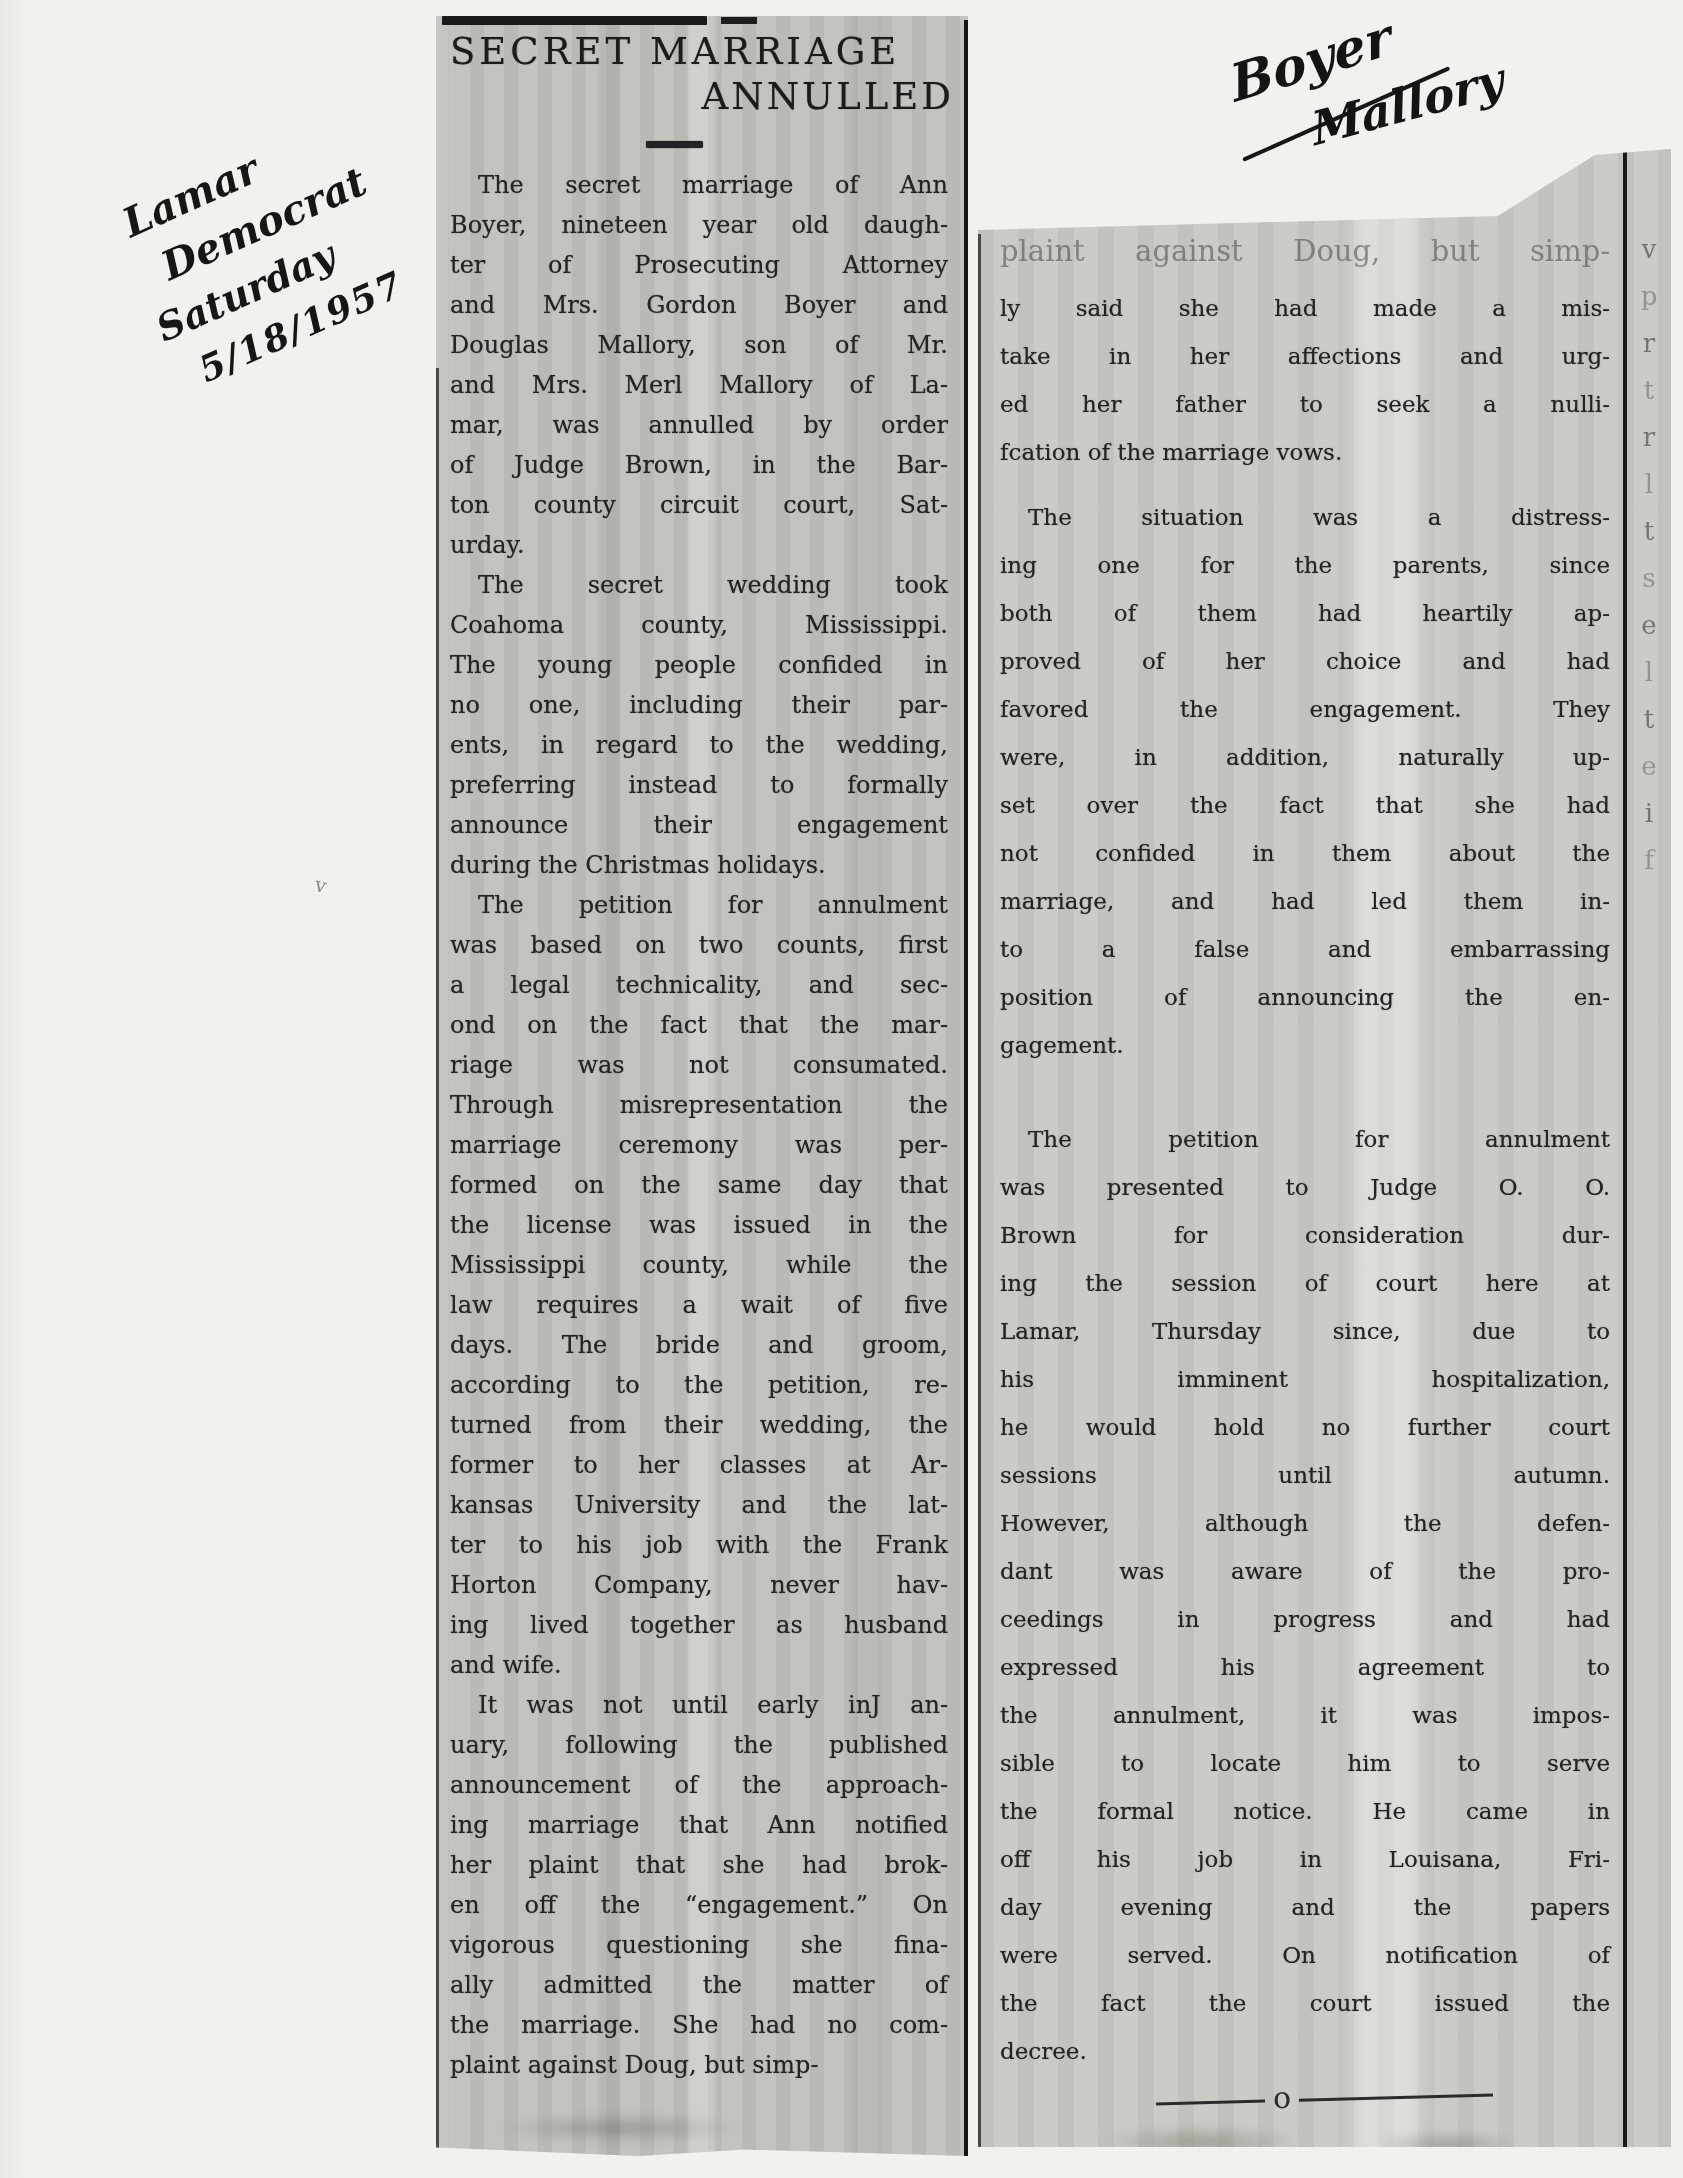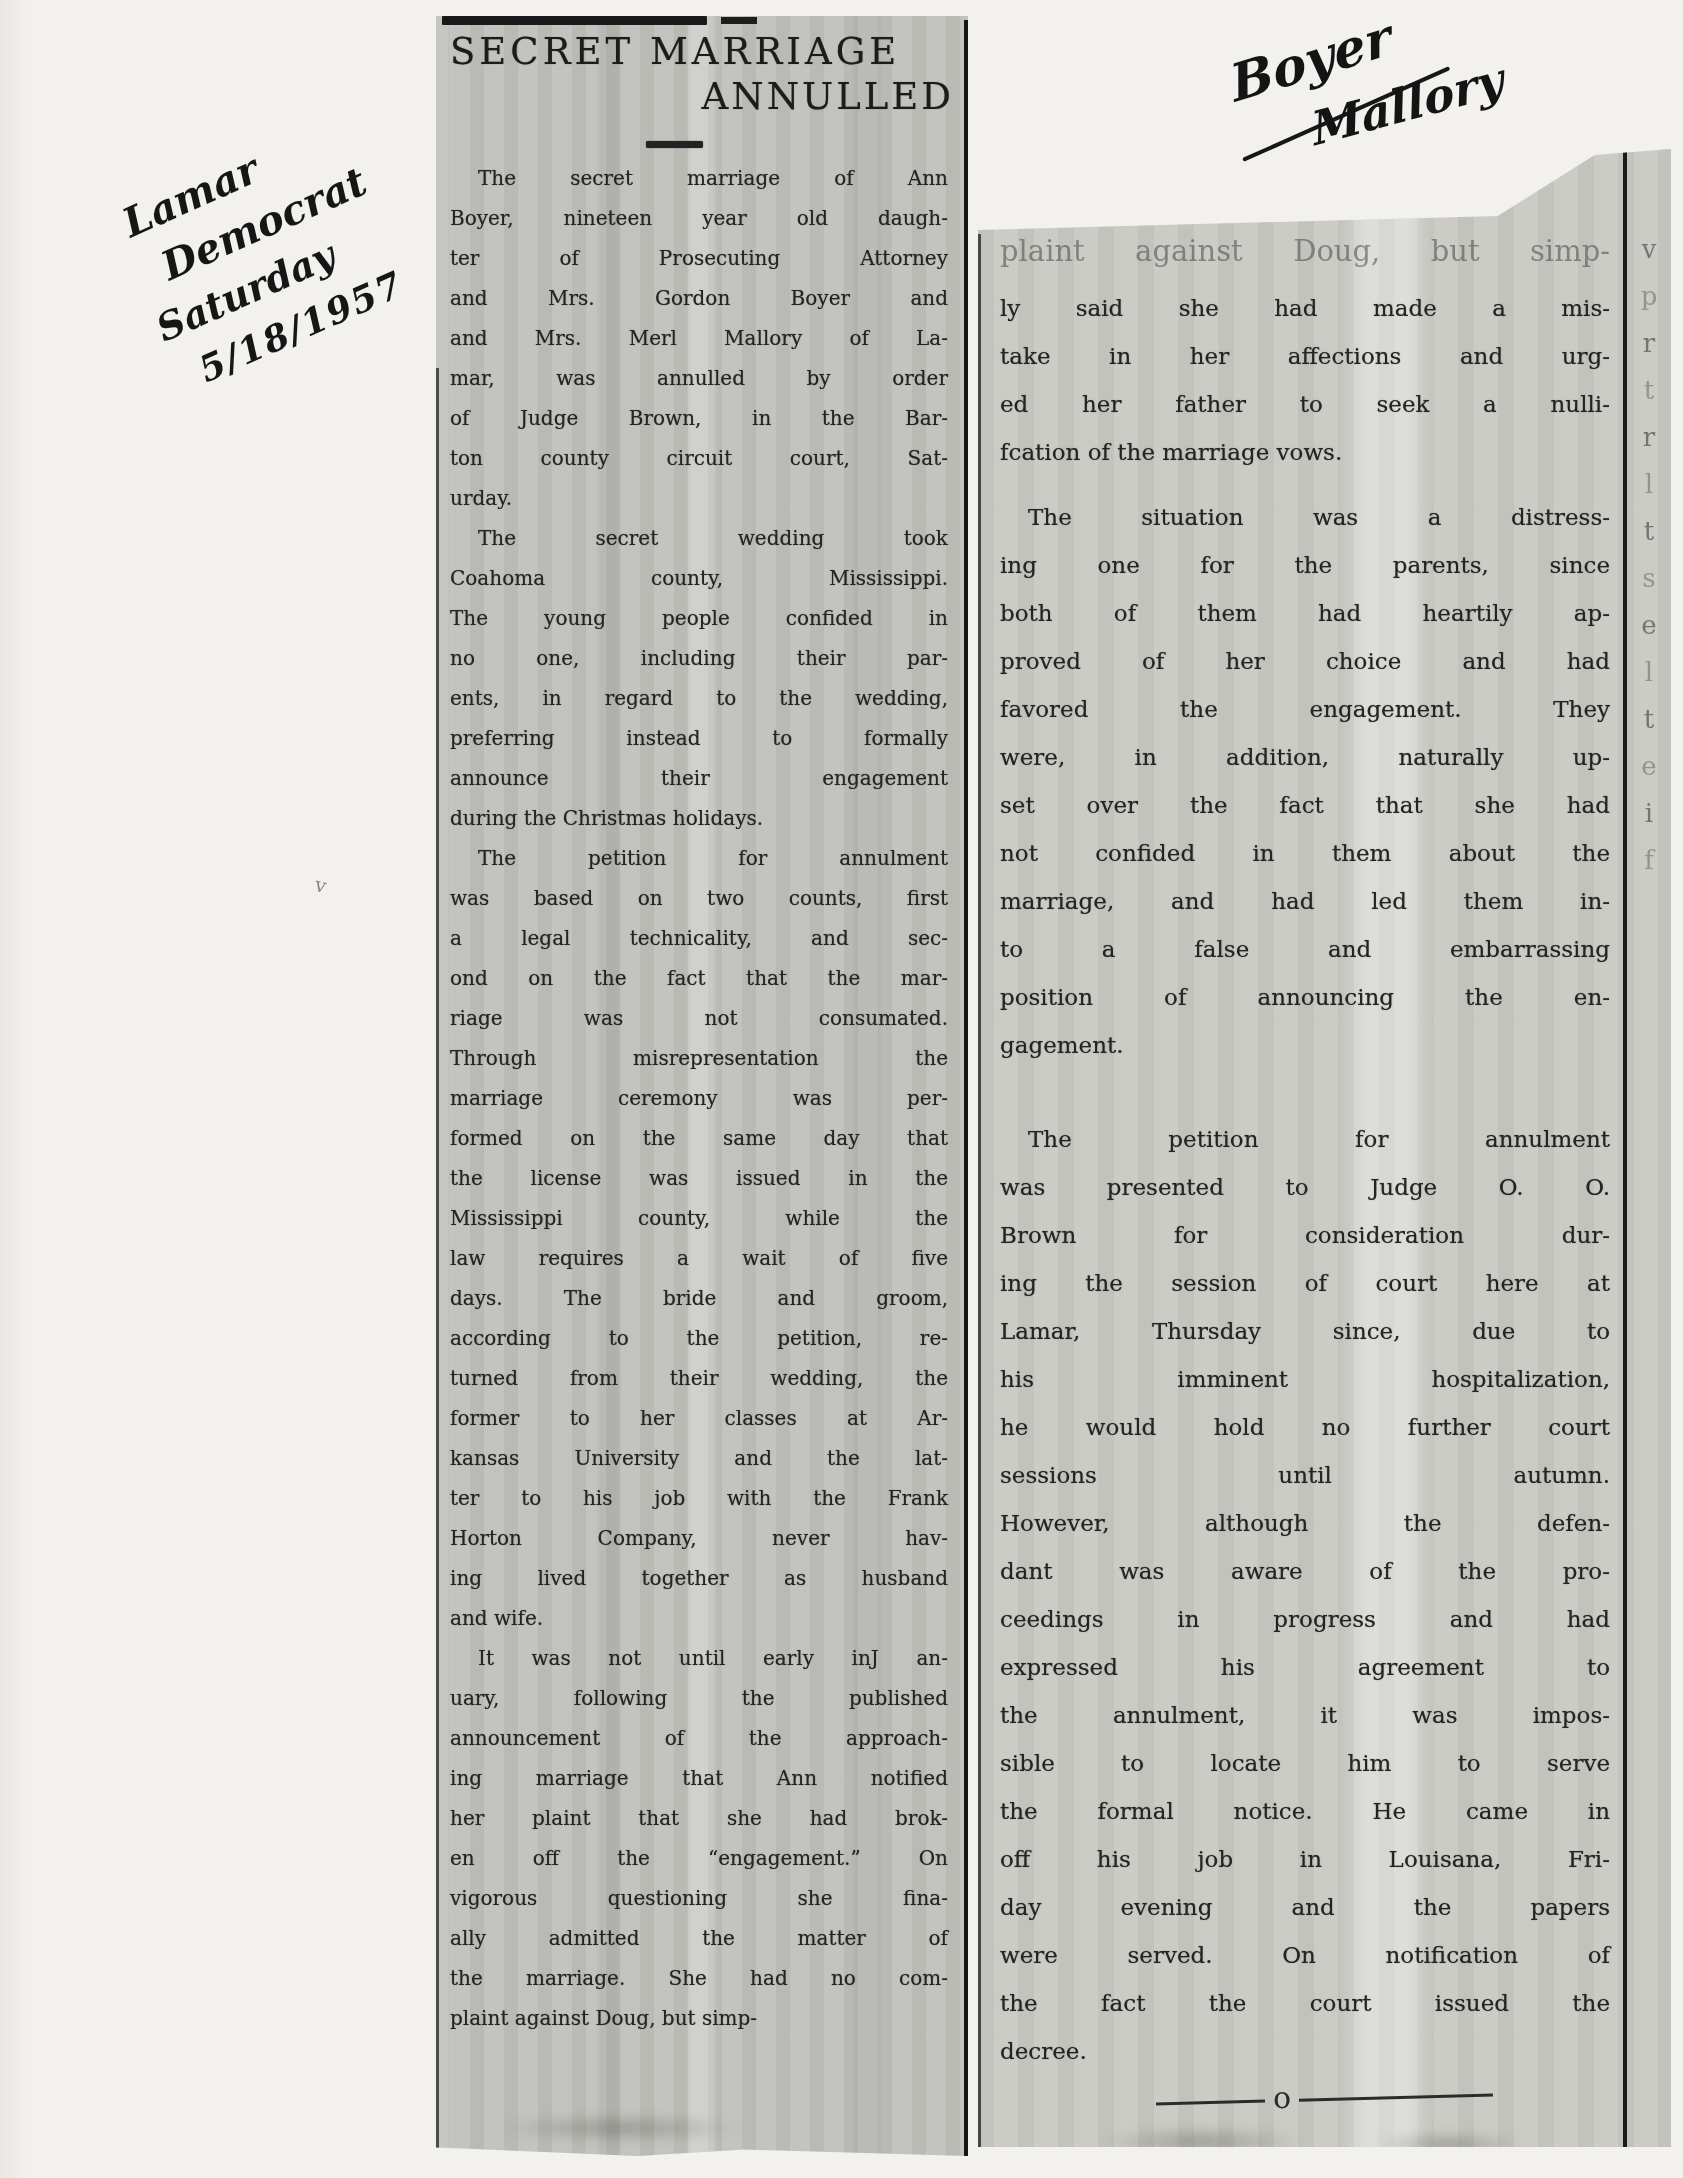--- a/index.html
+++ b/index.html
@@ -74,21 +74,21 @@
   .clip-right .edge-l{position:absolute;left:0;top:85px;bottom:0;width:3px;background:rgba(40,40,40,.8);}
   .rule-right{position:absolute;top:0;bottom:0;left:645px;width:4px;background:#1a1a1a;}
 
   .headline{position:absolute;top:13px;left:14px;right:14px;
     font-weight:normal;font-size:37px;line-height:45px;letter-spacing:4px;
     color:#1c1c1c;text-shadow:0 0 1px rgba(0,0,0,.7);}
   .headline .l2{text-align:right;letter-spacing:3px;}
   .headline-dash{position:absolute;top:125px;left:210px;width:57px;height:7px;
     background:#232323;border-radius:2px;box-shadow:0 0 1px #000;}
 
-  .body-left{position:absolute;top:142px;left:14px;right:20px;font-size:20px;line-height:40px;}
+  .body-left{position:absolute;top:149px;left:14px;right:20px;font-size:24px;line-height:40px;}
   .body-right{position:absolute;top:135px;left:22px;right:61px;font-size:23px;line-height:48px;}
 
   .line{text-align:justify;text-align-last:justify;text-justify:inter-word;}
   .line.first{text-indent:28px;}
   .para.noindent .line.first{text-indent:0;}
   .line.last{text-align-last:left;}
   .para+.para{}
   .body-right .para+.para{margin-top:17px;}
   .body-right .para:last-child{margin-top:46px;}
 
@@ -143,20 +143,21 @@
       <div class="l2 txt">ANNULLED</div>
     </div>
     <div class="headline-dash"></div>
 
     <div class="body-left">
         <div class="para">
           <div class="line first">The secret marriage of Ann</div>
           <div class="line">Boyer, nineteen year old daugh-</div>
           <div class="line">ter of Prosecuting Attorney</div>
           <div class="line">and Mrs. Gordon Boyer and</div>
+          <div class="line">Douglas Mallory, son of Mr.</div>
           <div class="line">and Mrs. Merl Mallory of La-</div>
           <div class="line">mar, was annulled by order</div>
           <div class="line">of Judge Brown, in the Bar-</div>
           <div class="line">ton county circuit court, Sat-</div>
           <div class="line last">urday.</div>
         </div>
         <div class="para">
           <div class="line first">The secret wedding took</div>
           <div class="line">Coahoma county, Mississippi.</div>
           <div class="line">The young people confided in</div>

